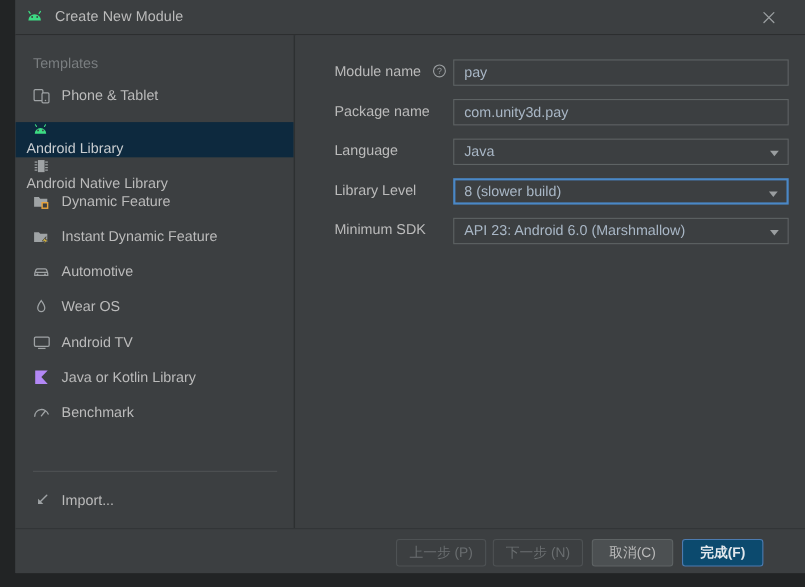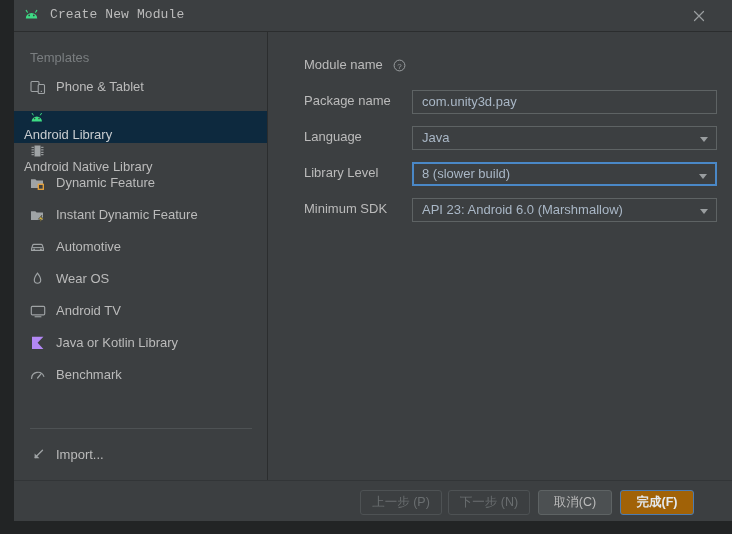--- a/index.html
+++ b/index.html
@@ -27,21 +27,20 @@
   }
 
   
   #titlebar {
     position: absolute;
     left: 0; top: 0;
     width: 718px; height: 32px;
     background: #3c3f41;
     border-bottom: 1px solid #2b2d2e;
     box-sizing: border-box;
-    font-family: Liberation Mono, monospace;
   }
   #title-icon {
     position: absolute;
     left: 11px; top: 9px;
     width: 16px; height: 14px;
   }
   #title-text {
     position: absolute;
     left: 36px; top: 7px;
     font-size: 13px;
@@ -192,21 +191,21 @@
     border: 1px solid #5e6364;
     color: #bbbbbb;
   }
   .btn.disabled {
     background: #3c3f41;
     border: 1px solid #4e5254;
     color: #6a6e70;
     cursor: default;
   }
   .btn.primary {
-    background: #a16207;
+    background: #0c4a6e;
     border: 1px solid #4c7bb0;
     color: #e3e8ed;
     font-weight: bold;
   }
 </style>
 </head>
 <body>
 
 <div id="dialog">
 
@@ -325,20 +324,23 @@
     </div>
   </div>
 
   <div id="form">
       <div class="field-row" style="top: 22px;">
         <div class="field-label">Module name</div>
         <span class="help-icon" style="left: 124px;"><svg width="13" height="13" viewBox="0 0 13 13">
             <circle cx="6.5" cy="6.5" r="5.4" fill="none" stroke="#9a9ea0" stroke-width="1"></circle>
             <text x="6.5" y="9.6" font-family="Liberation Sans, sans-serif" font-size="8" fill="#9a9ea0" text-anchor="middle">?</text>
           </svg></span>
+        <div class="field-control">
+          <span class="field-value">pay</span>
+        </div>
       </div>
       <div class="field-row" style="top: 58px;">
         <div class="field-label">Package name</div>
         <div class="field-control">
           <span class="field-value">com.unity3d.pay</span>
         </div>
       </div>
       <div class="field-row" style="top: 94px;">
         <div class="field-label">Language</div>
         <div class="field-control combo">

